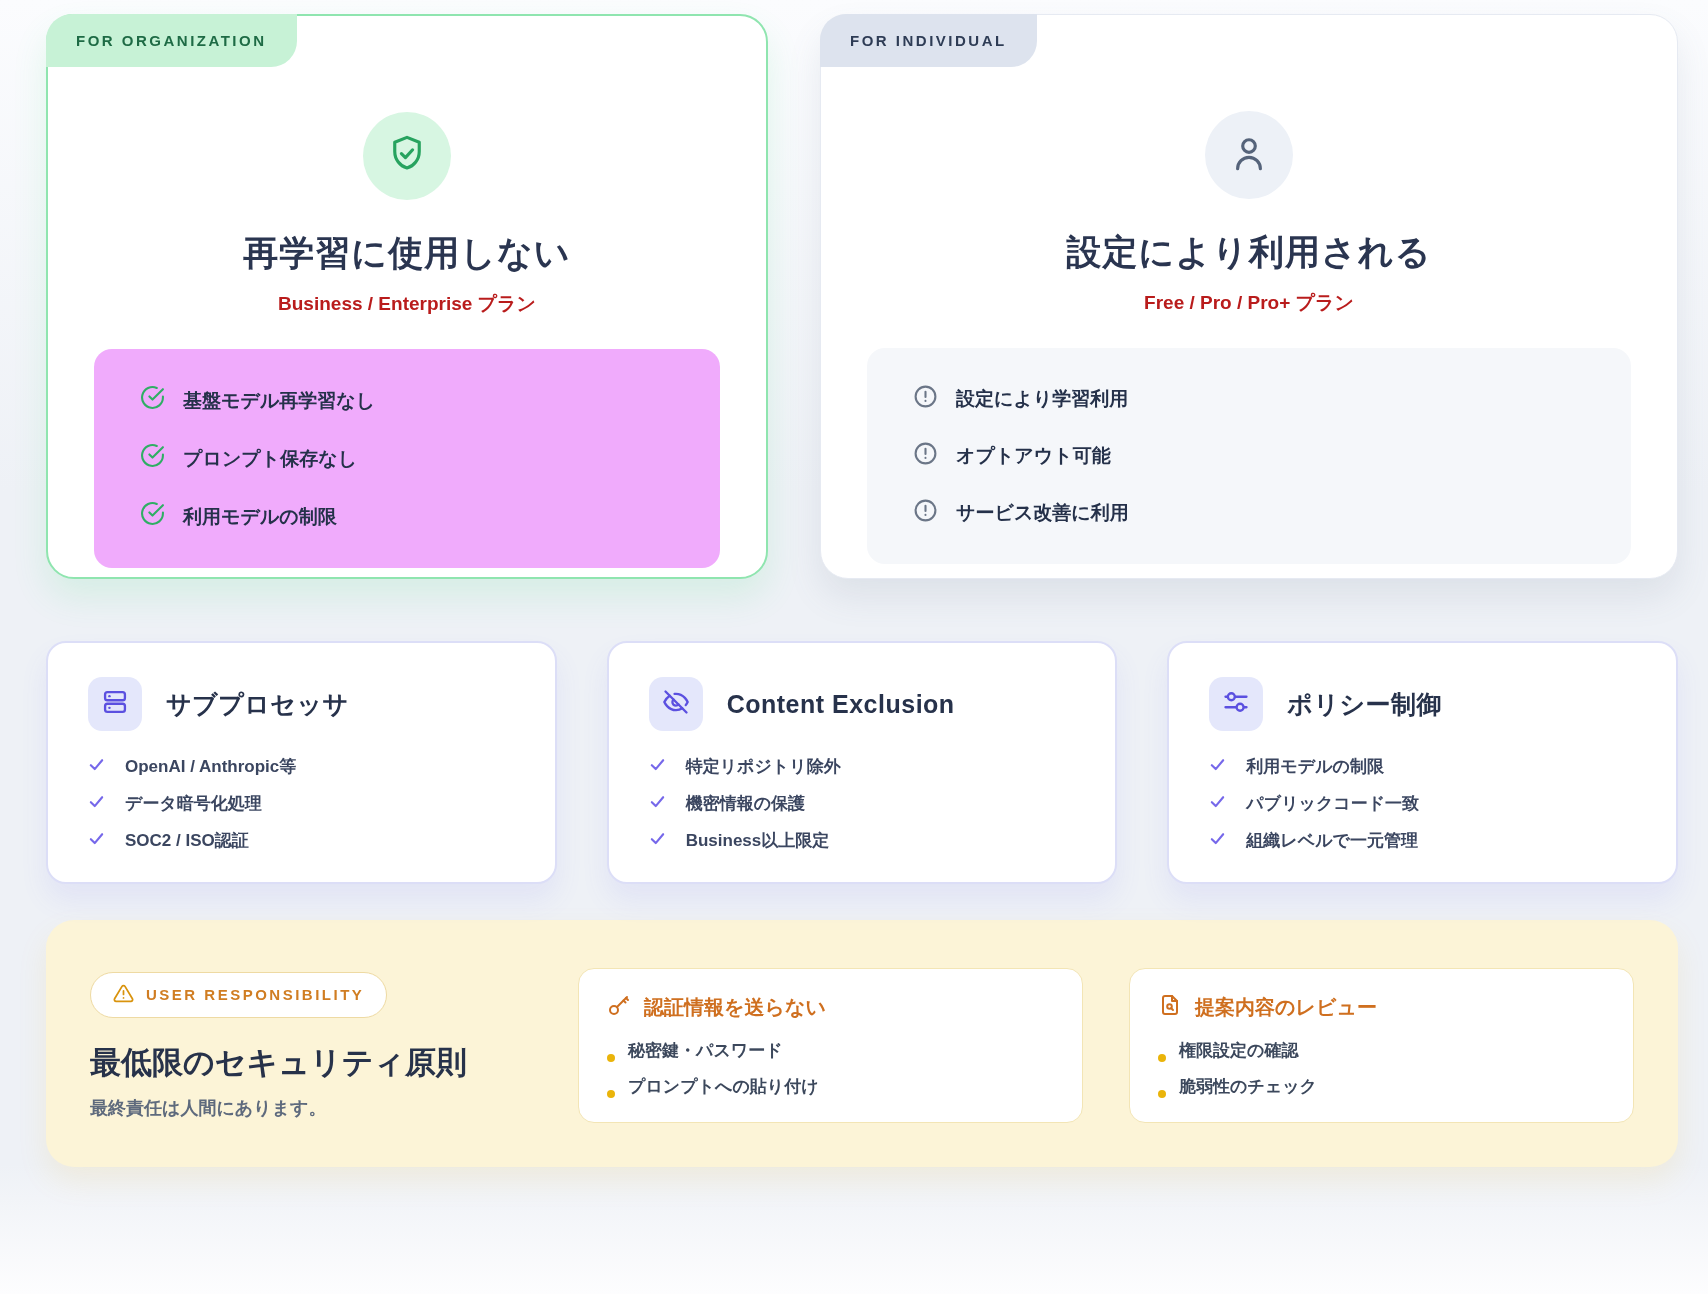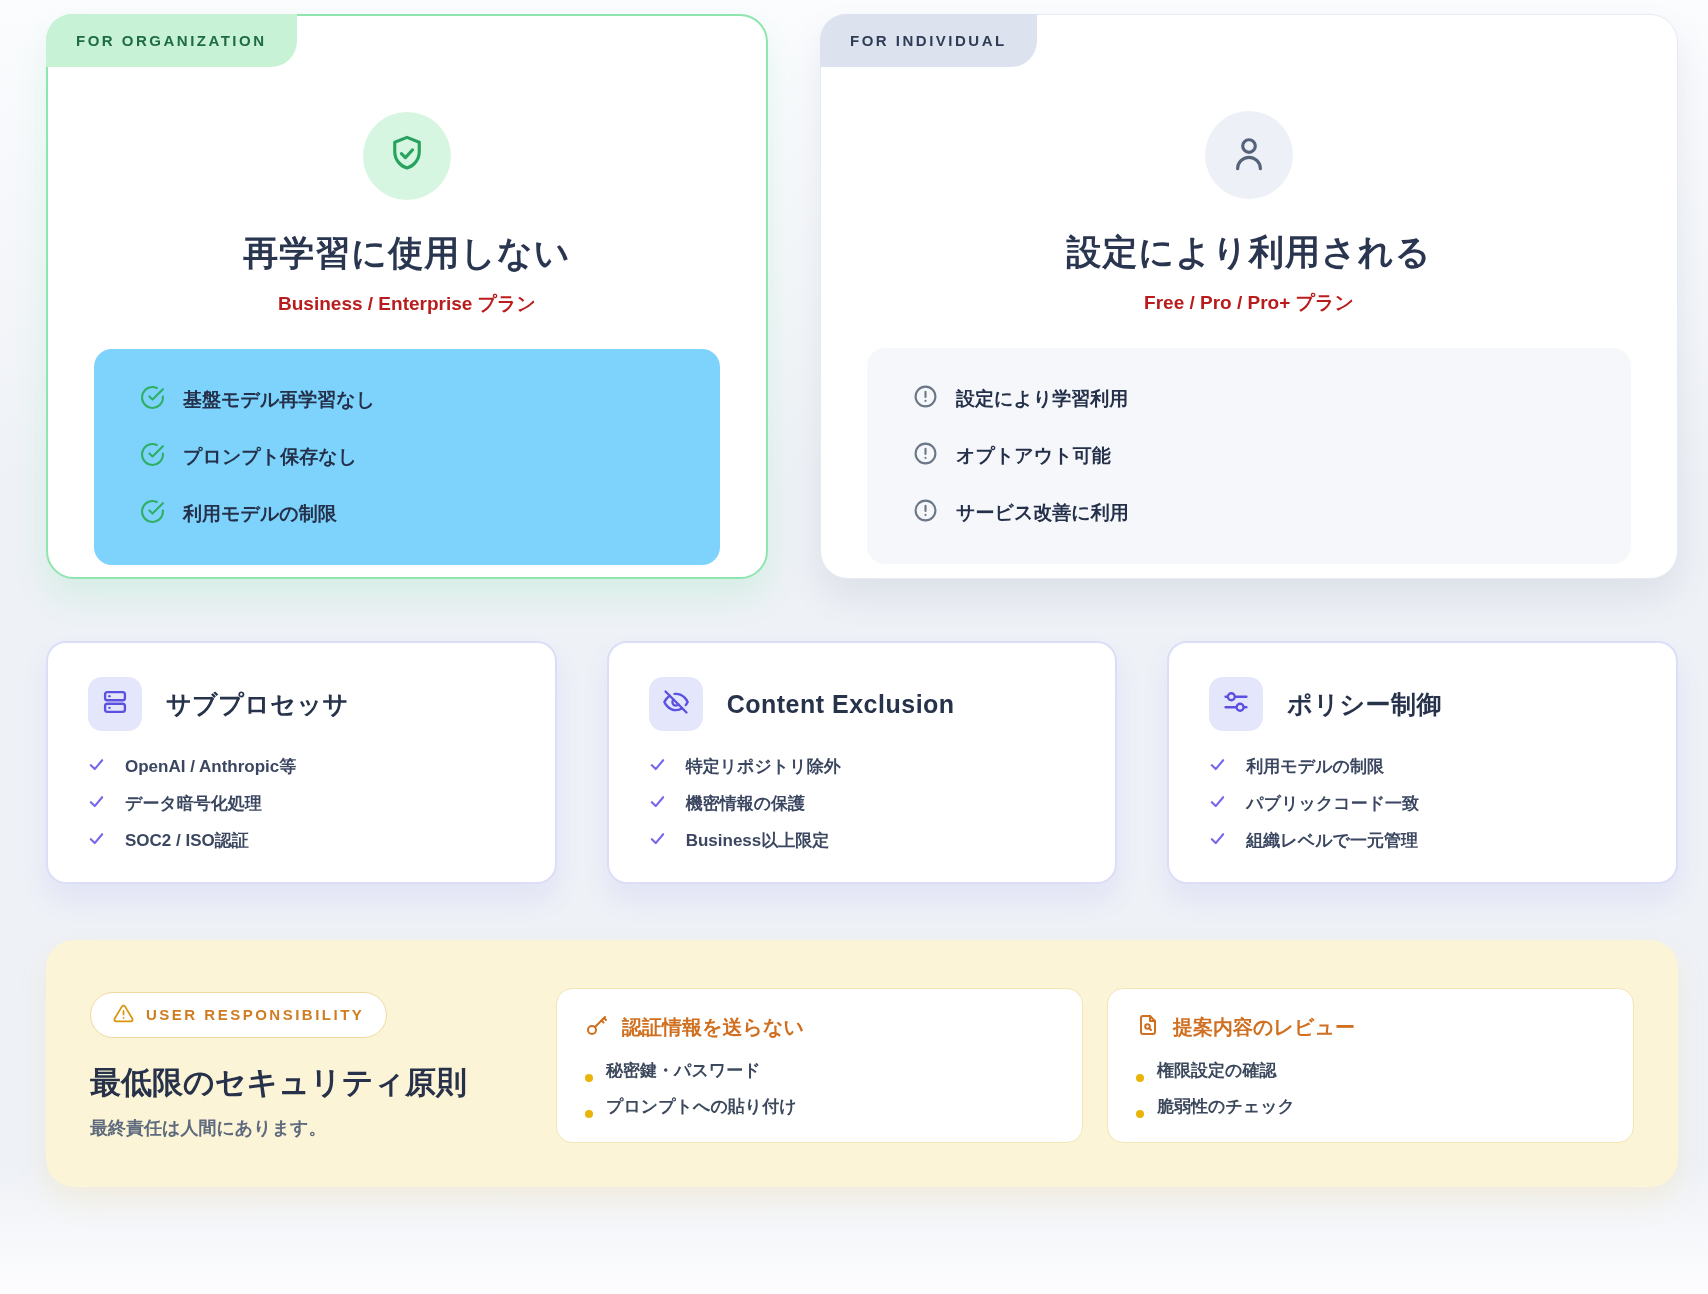--- a/index.html
+++ b/index.html
@@ -26,42 +26,42 @@
   .hero-body { display: flex; flex-direction: column; align-items: center; padding-top: 96px; }
   .hero-icon-circle { width: 88px; height: 88px; border-radius: 50%; display: flex; align-items: center; justify-content: center; }
   .org .hero-icon-circle { background: #d7f6e2; }
   .ind .hero-icon-circle { background: #edf1f7; }
   .hero-title { margin-top: 30px; font-size: 35px; font-weight: 800; color: #2a3550; letter-spacing: 1px; }
   .hero-sub { margin-top: 14px; font-size: 19px; font-weight: 700; color: #b91c1c; }
   .hero-panel {
     margin-top: 32px; width: calc(100% - 92px); border-radius: 18px;
     padding: 36px 46px; display: flex; flex-direction: column; gap: 27px;
   }
-  .org .hero-panel { background: #7dd3fc; }
+  .org .hero-panel { background: #f0abfc; font-family: Liberation Mono, monospace; }
   .ind .hero-panel { background: #f5f7fa; }
   .hero-item { display: flex; align-items: center; gap: 18px; font-size: 19px; font-weight: 700; color: #25314a; }
   .hero-item svg { flex: none; }
 
   
   .mid-row { margin-top: 62px; display: grid; grid-template-columns: repeat(3, 1fr); gap: 50px; }
   .mid-card {
     background: #fff; border: 2px solid #dcdef7; border-radius: 20px;
     padding: 34px 40px 30px; box-shadow: 0 16px 28px rgba(99, 102, 241, .09);
   }
   .mid-head { display: flex; align-items: center; gap: 24px; }
   .mid-tile { width: 54px; height: 54px; border-radius: 14px; background: #e4e7fb; display: flex; align-items: center; justify-content: center; }
   .mid-title { font-size: 25px; font-weight: 800; color: #27324b; letter-spacing: .5px; }
   .mid-list { margin-top: 24px; display: flex; flex-direction: column; gap: 14px; }
   .mid-item { display: flex; align-items: center; gap: 20px; font-size: 17px; font-weight: 700; color: #3b4660; }
   .mid-item svg { flex: none; }
 
   
   .bottom-card {
-    margin-top: 56px; background: #fcf4d7; border-radius: 28px;
-    padding: 48px 44px 44px; display: flex; gap: 24px; align-items: stretch;
+    margin-top: 36px; background: #fcf4d7; border-radius: 28px;
+    padding: 48px 44px 44px; display: flex; gap: 46px; align-items: stretch;
     box-shadow: 0 14px 30px rgba(234, 179, 8, .10);
   }
   .resp-left { flex: 0 0 442px; display: flex; flex-direction: column; justify-content: center; }
   .resp-badge {
     align-self: flex-start; display: inline-flex; align-items: center; gap: 12px;
     background: #fff; border: 1.5px solid #eedaa3; border-radius: 999px;
     padding: 10px 22px; font-size: 15px; font-weight: 800; letter-spacing: 2.5px; color: #d07d22;
   }
   .resp-title { margin-top: 24px; font-size: 31px; font-weight: 800; color: #27324a; }
   .resp-sub { margin-top: 12px; font-size: 18px; font-weight: 700; color: #5e6a7d; }

